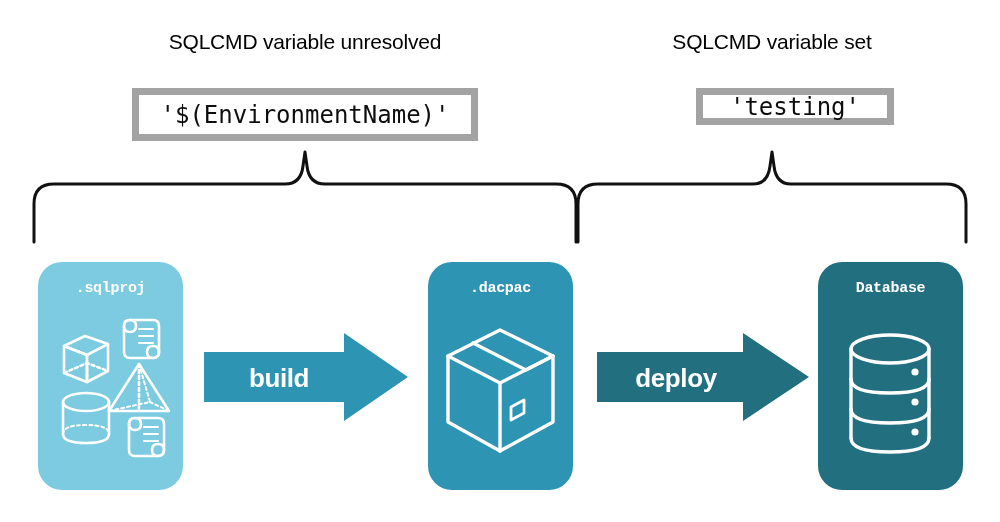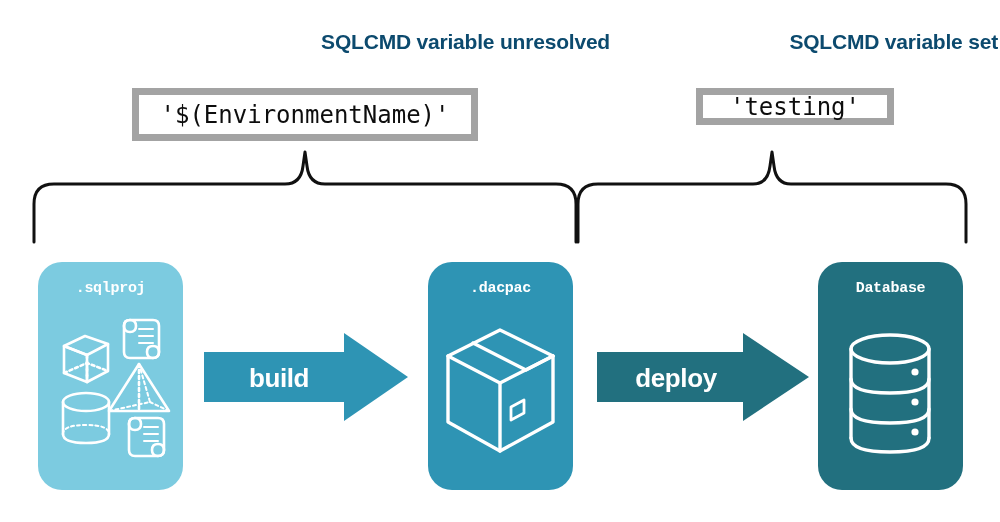--- a/index.html
+++ b/index.html
@@ -19,29 +19,29 @@
     position: absolute;
     left: 0; top: 0;
     width: 1000px;
     height: 522px;
   }
 
   
   .heading {
     position: absolute;
     font-family: "Liberation Sans", sans-serif;
-    font-weight: bold;
+    font-weight: normal;
     font-size: 21px;
-    color: #0c4a6e;
+    color: #000000;
     letter-spacing: -0.2px;
     white-space: nowrap;
-    text-align: right;
+    text-align: center;
   }
   #heading-left  { left: 0;   top: 30px; width: 610px; }
-  #heading-right { left: 610px; top: 30px; width: 388px; }
+  #heading-right { left: 578px; top: 30px; width: 388px; }
 
   
   .code-box {
     position: absolute;
     border: 7px solid #a3a3a3;
     background: #ffffff;
     box-sizing: border-box;
     display: flex;
     align-items: center;
     justify-content: center;

